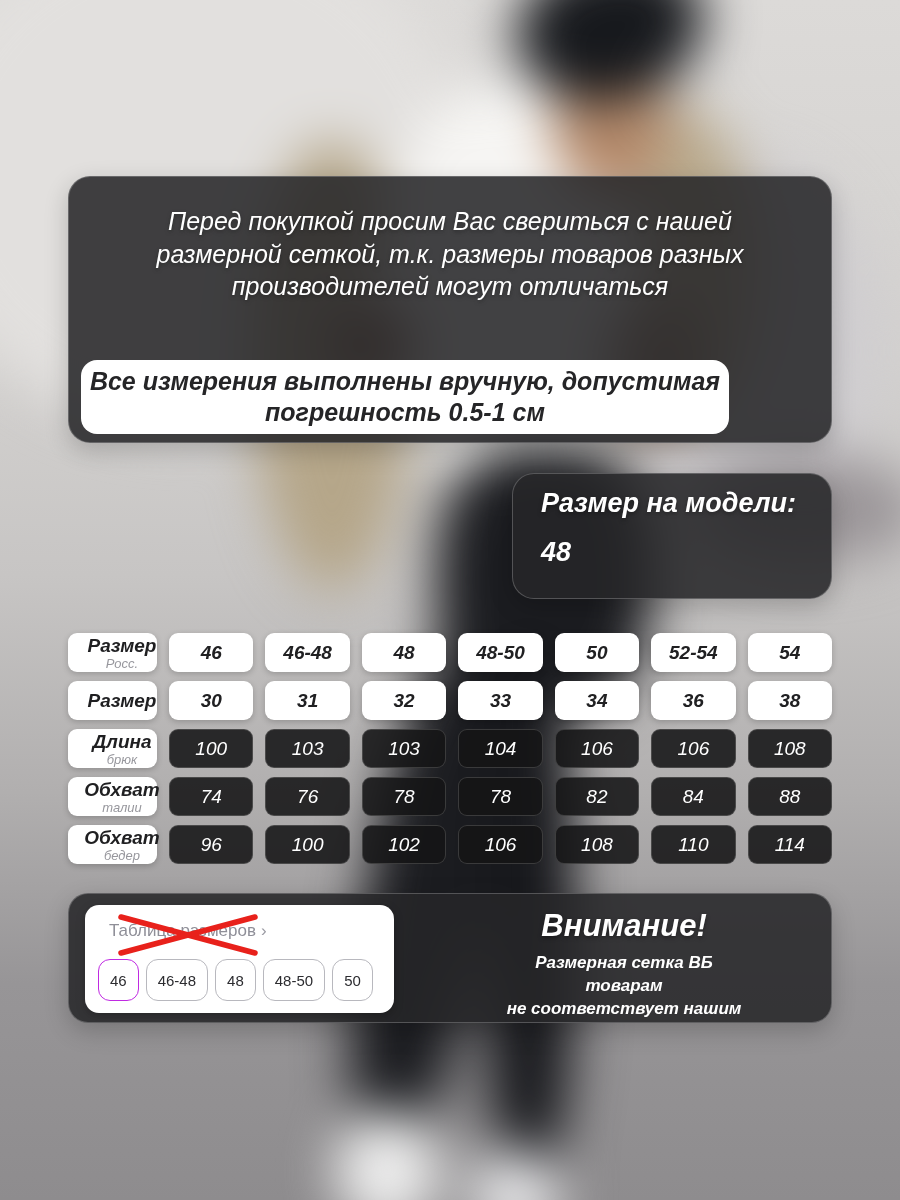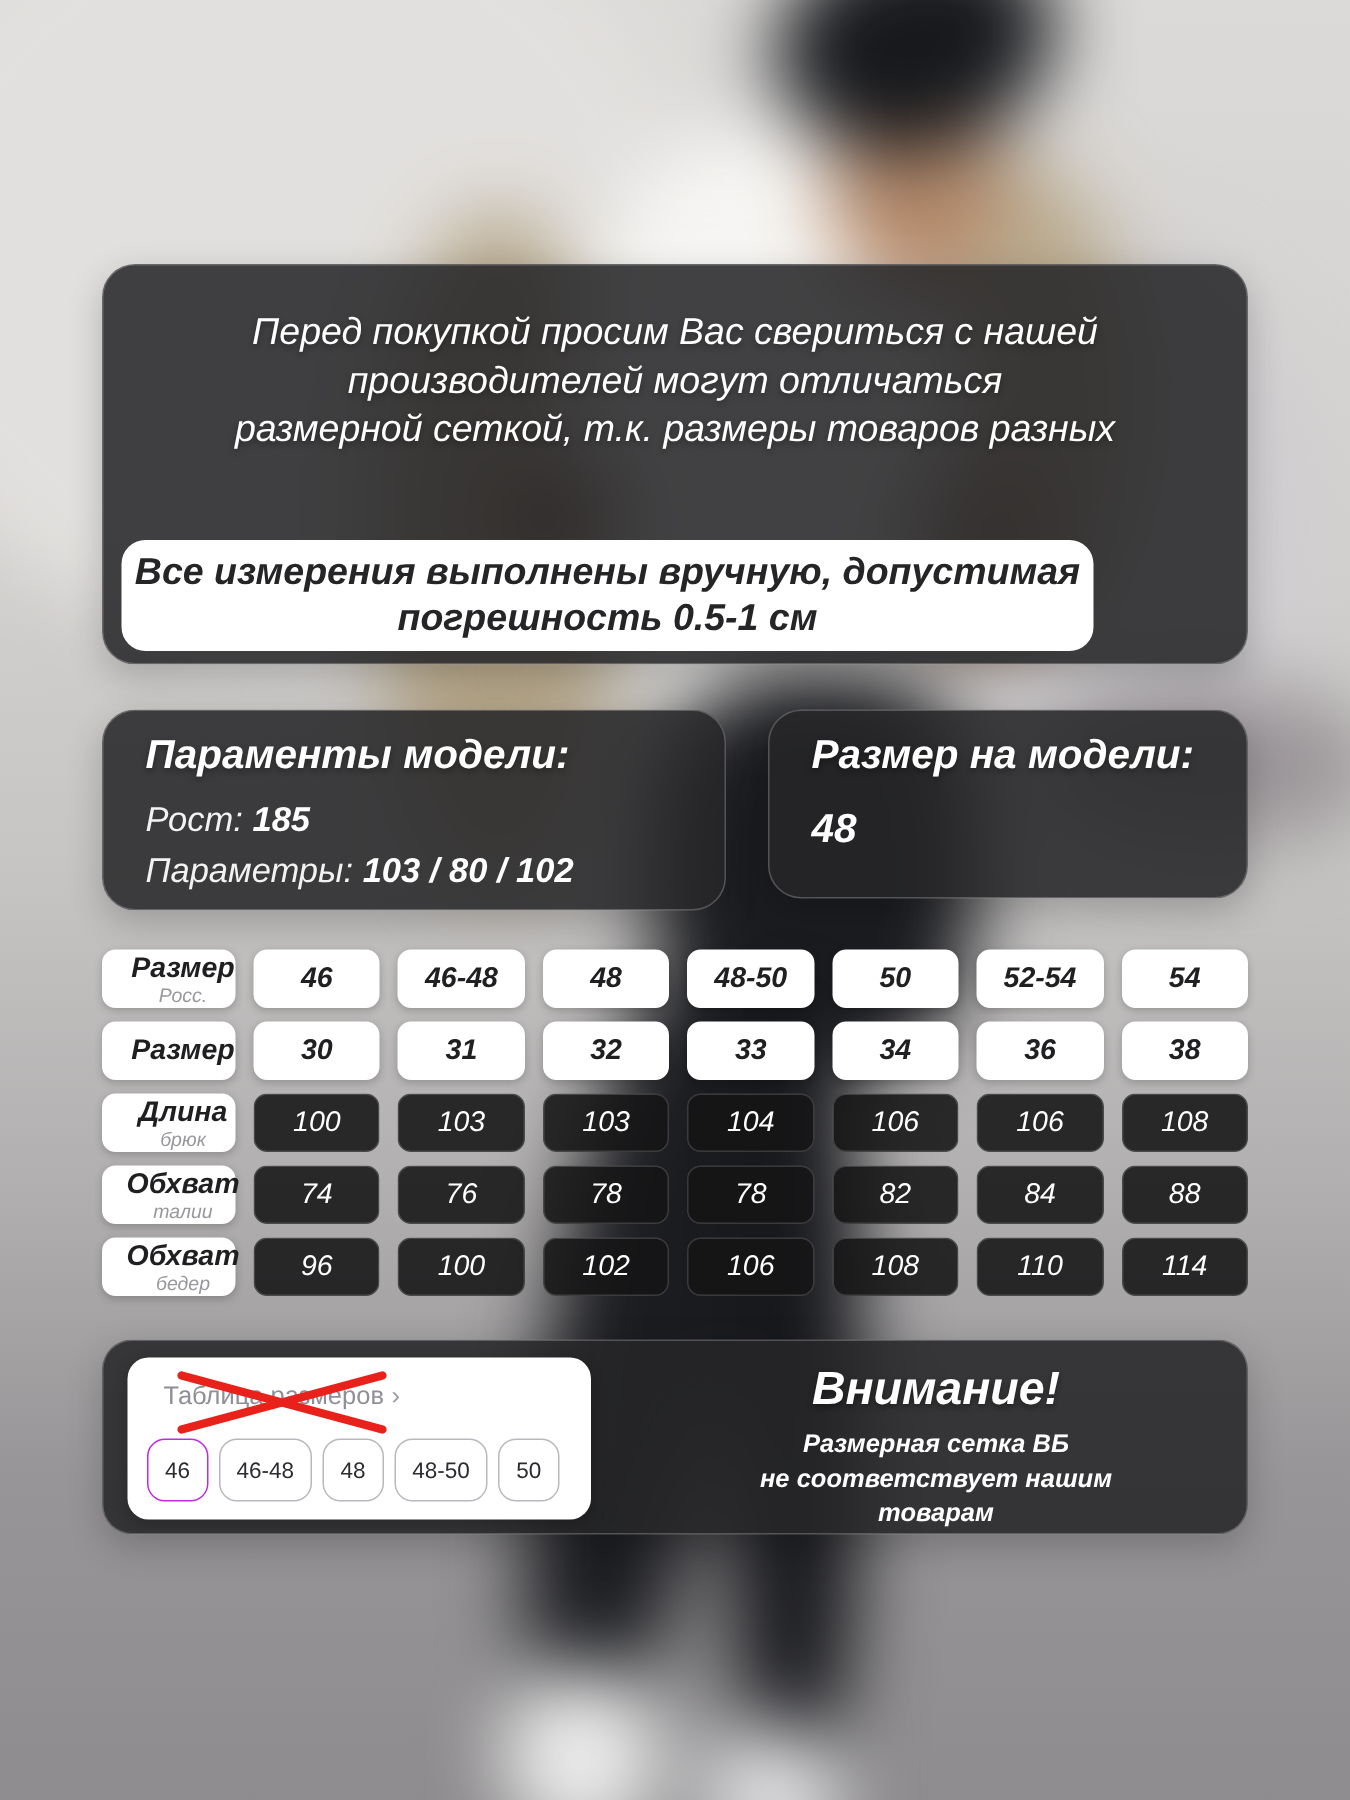--- a/index.html
+++ b/index.html
@@ -78,34 +78,29 @@
     <div class="blob" style="left:365px;top:640px;width:120px;height:520px;background:#1b1c20;transform:rotate(9deg);border-radius:45%;"></div>
     <div class="blob" style="left:483px;top:635px;width:92px;height:560px;background:#17181c;border-radius:45%;"></div>
     <div class="blob" style="left:335px;top:1110px;width:105px;height:120px;background:#ececec;"></div>
     <div class="blob" style="left:470px;top:1150px;width:90px;height:90px;background:#e4e4e6;"></div>
     <div class="blob" style="left:690px;top:455px;width:230px;height:110px;background:#9a9598;"></div>
   </div>
 
   <section class="card top-card">
     <div class="body">
       <div>Перед покупкой просим Вас свериться с нашей</div>
+      <div>размерной сеткой, т.к. размеры товаров разных</div>
       <div>производителей могут отличаться</div>
-      <div>размерной сеткой, т.к. размеры товаров разных</div>
     </div>
     <div class="white-note">
       <div>Все измерения выполнены вручную, допустимая</div>
       <div>погрешность 0.5-1 см</div>
     </div>
   </section>
 
-  <section class="card params-card">
-    <h2>Параменты модели:</h2>
-    <p class="pline"><span>Рост:</span> <b>185</b></p>
-    <p class="pline"><span>Параметры:</span> <b>103 / 80 / 102</b></p>
-  </section>
 
   <section class="card size-card">
     <h2>Размер на модели:</h2>
     <div class="big">48</div>
   </section>
 
   <div class="size-table" id="size-table">
       <div class="cell lab">
         <span class="main" style="font-style: italic;">Размер</span>
         <span class="sub">Росс.</span>
@@ -175,17 +170,17 @@
           <div class="chip sel">46</div>
           <div class="chip">46-48</div>
           <div class="chip">48</div>
           <div class="chip">48-50</div>
           <div class="chip">50</div>
         </div>
     </div>
     <div class="attention">
       <h2>Внимание!</h2>
       <p>Размерная сетка ВБ</p>
+      <p>товарам</p>
       <p>не соответствует нашим</p>
-      <p>товарам</p>
     </div>
   </section>
 </div>
 
 </body></html>

